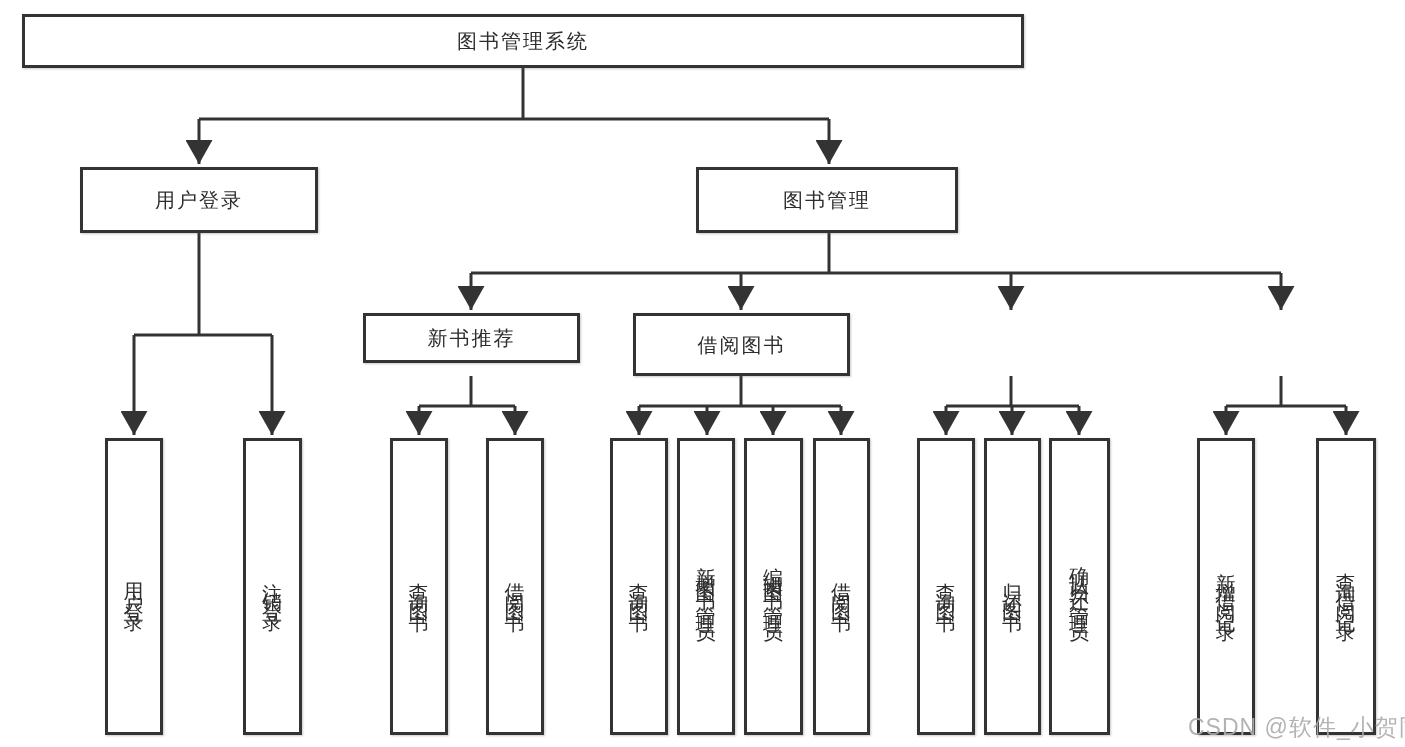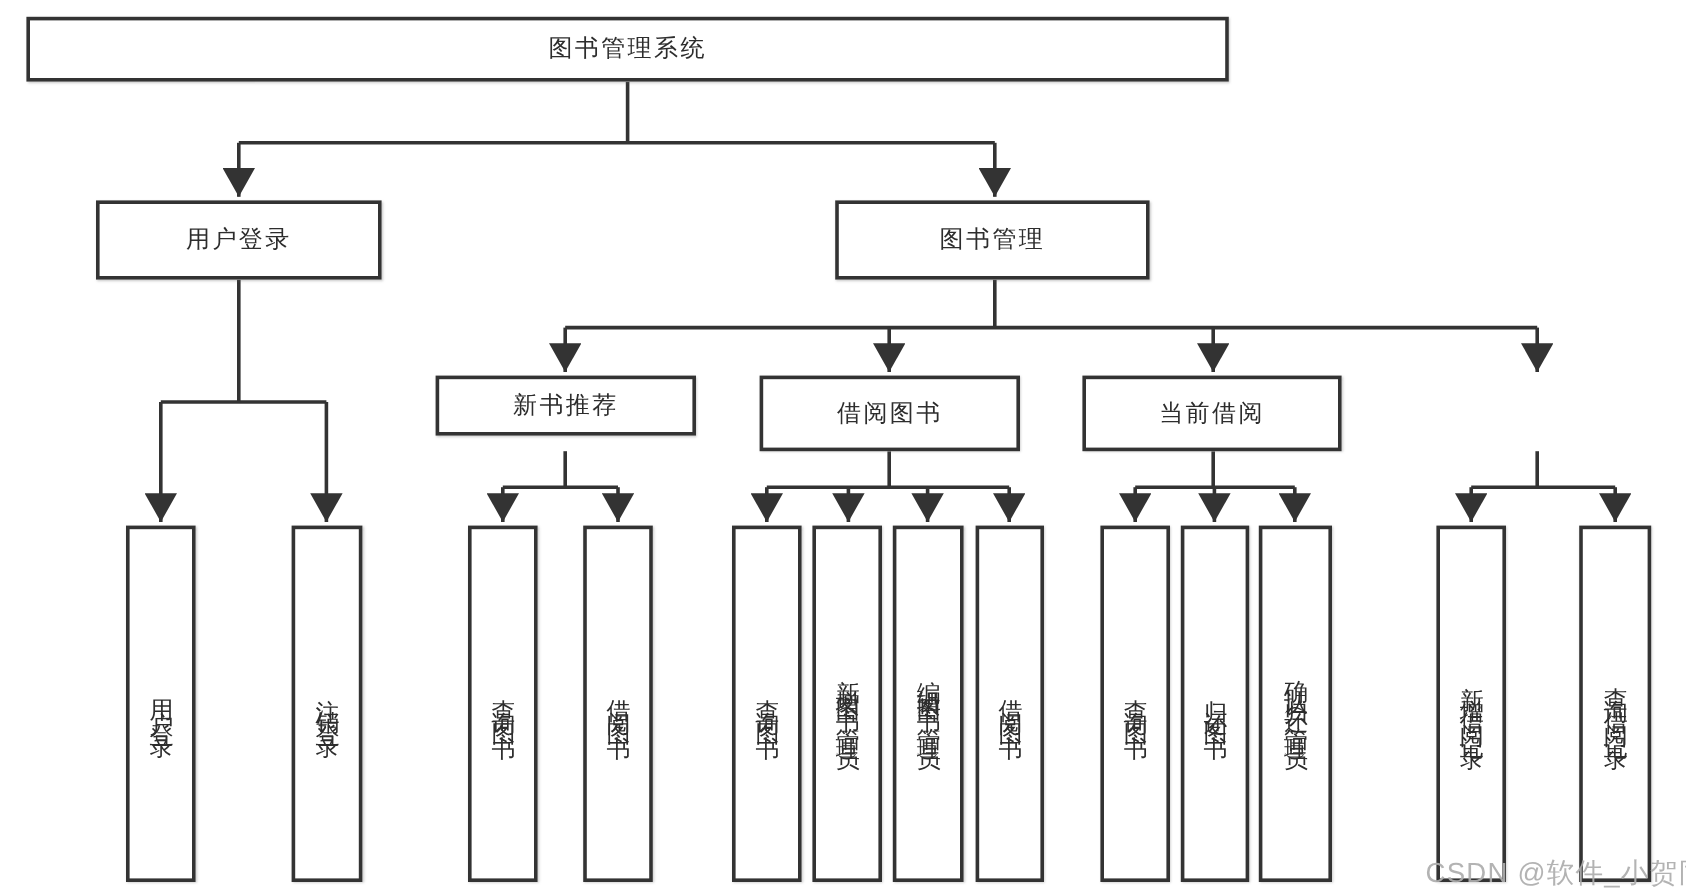--- a/index.html
+++ b/index.html
@@ -113,23 +113,20 @@
   <div class="box h" style="left:696px;top:167px;width:262px;height:66px">
     <span>图书管理</span>
   </div>
 
   <div class="box h" style="left:363px;top:313px;width:217px;height:50px">
     <span>新书推荐</span>
   </div>
   <div class="box h" style="left:633px;top:313px;width:217px;height:63px">
     <span>借阅图书</span>
   </div>
-  <div class="box h" style="left:902px;top:313px;width:216px;height:63px">
-    <span>当前借阅</span>
-  </div>
 
   <div class="box v" style="left:105px;top:438px;width:58px;height:297px">
     <span>用户登录</span>
   </div>
   <div class="box v" style="left:243px;top:438px;width:59px;height:297px">
     <span>注销登录</span>
   </div>
   <div class="box v" style="left:390px;top:438px;width:58px;height:297px">
     <span>查询图书</span>
   </div>

